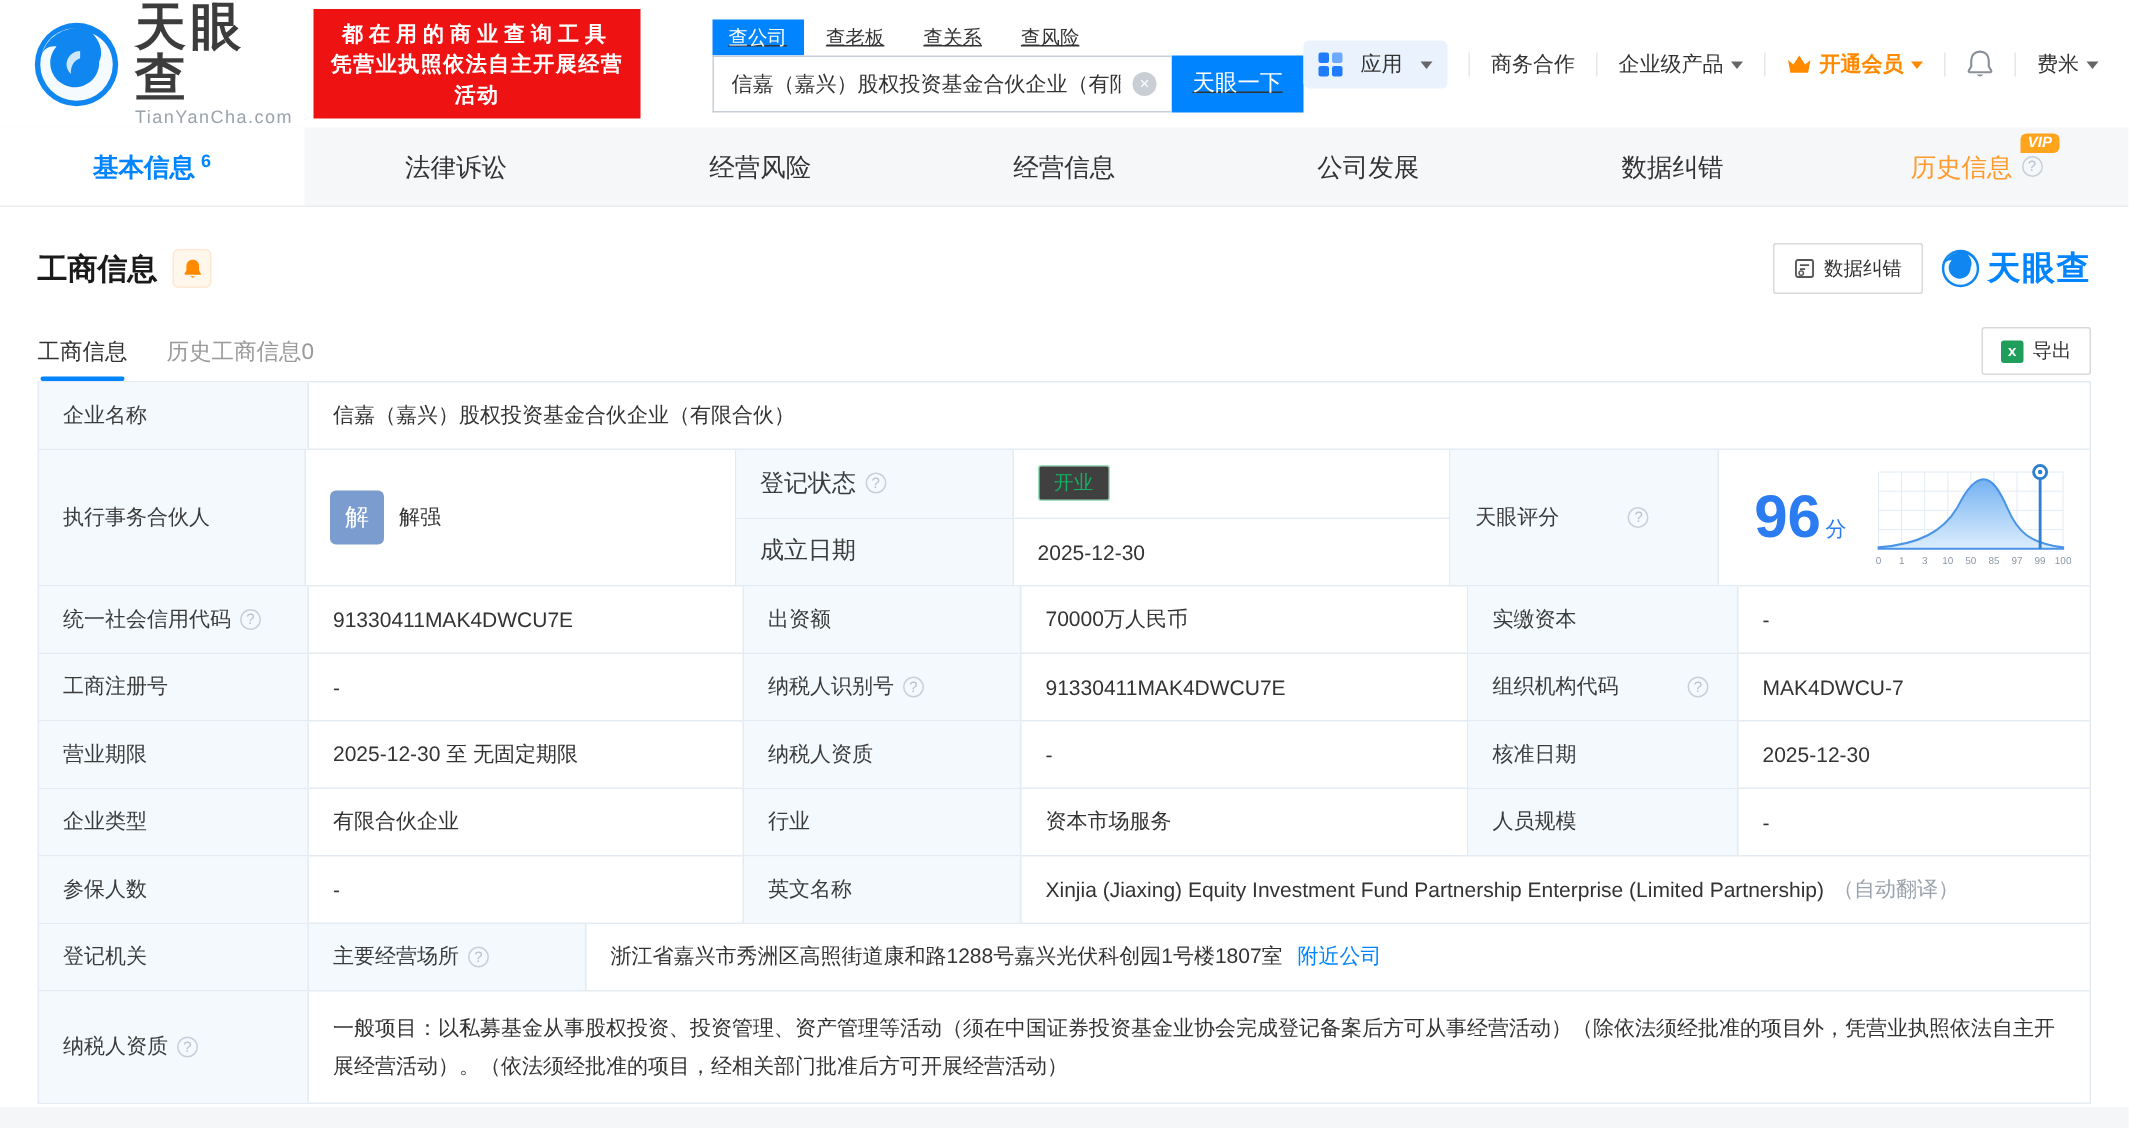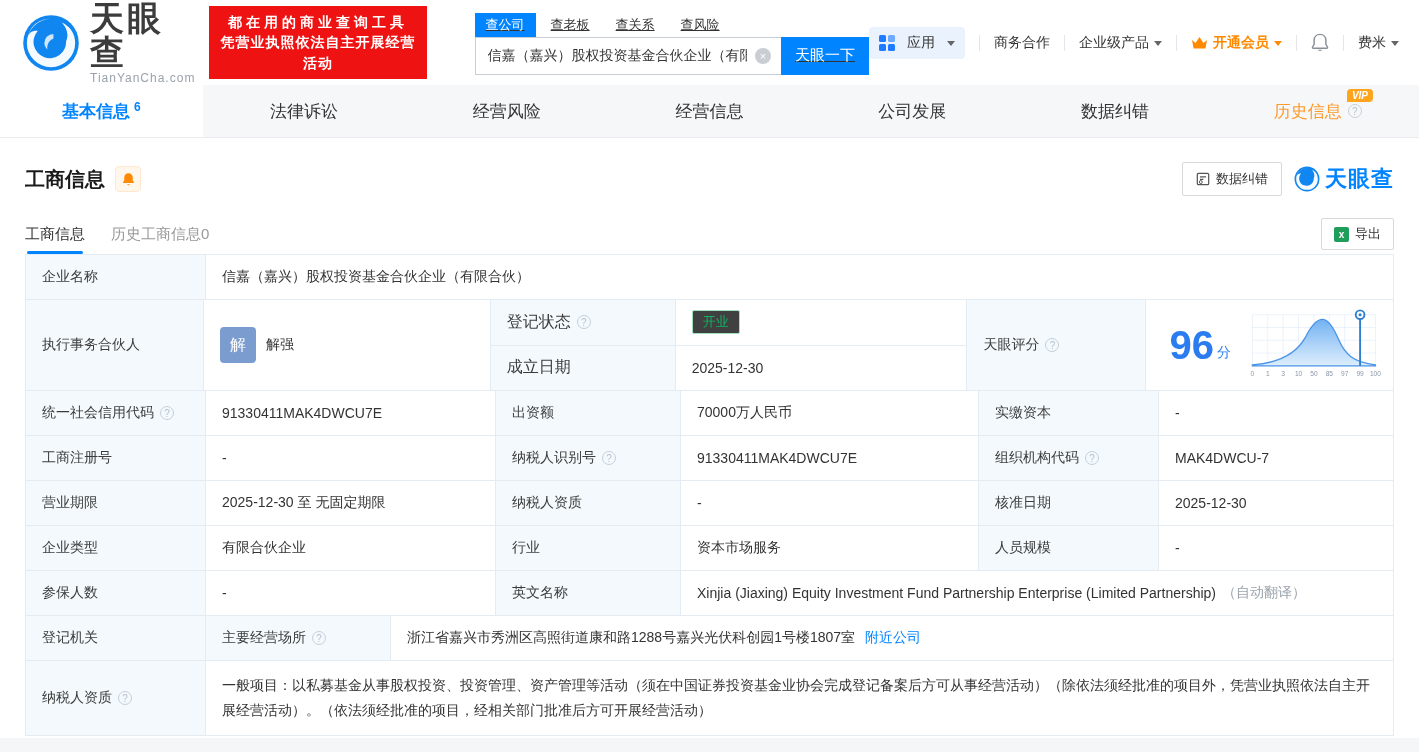--- a/index.html
+++ b/index.html
@@ -78,21 +78,21 @@
               font-weight:bold; line-height:15px; text-align:center; }
 
   
   .biz-table { border:1px solid #e4ebf2; margin-top:0; }
   .brow { display:flex; border-bottom:1px solid #e4ebf2; }
   .brow:last-child { border-bottom:none; }
   .cell { display:flex; align-items:center; padding:0 16px; font-size:14px; color:#333;
           border-right:1px solid #e4ebf2; min-height:44px; }
   .cell:last-child { border-right:none; }
   .lbl { background:#f3f9fd; color:#3c3c3c; }
-  .c1{width:180px;} .c2{width:290px;} .c3{width:185px;} .c4{width:298px;} .c5{width:180px;} .c6{flex:1;}
+  .c1{width:180px;} .c2{width:290px;} .c3{width:185px;} .c4{width:298px;} .c5{width:180px;gap:40px;} .c6{flex:1;}
   .span-rest { flex:1; }
   .q { display:inline-flex; width:14px; height:14px; border:1px solid #c6d0da; border-radius:50%;
        color:#b6c2cd; font-size:10px; align-items:center; justify-content:center; margin-left:6px;
        flex:none; cursor:pointer; }
   .tall { min-height:90px; }
   .mid-col { width:483px; display:flex; flex-direction:column; border-right:1px solid #e4ebf2; }
   .mid-row { display:flex; flex:1; }
   .mid-row:first-child { border-bottom:1px solid #e4ebf2; }
   .mid-row .lbl { width:185px; border-right:1px solid #e4ebf2; display:flex; align-items:center; padding:0 16px; }
   .mid-row .val { flex:1; display:flex; align-items:center; padding:0 16px; font-size:14px; }

